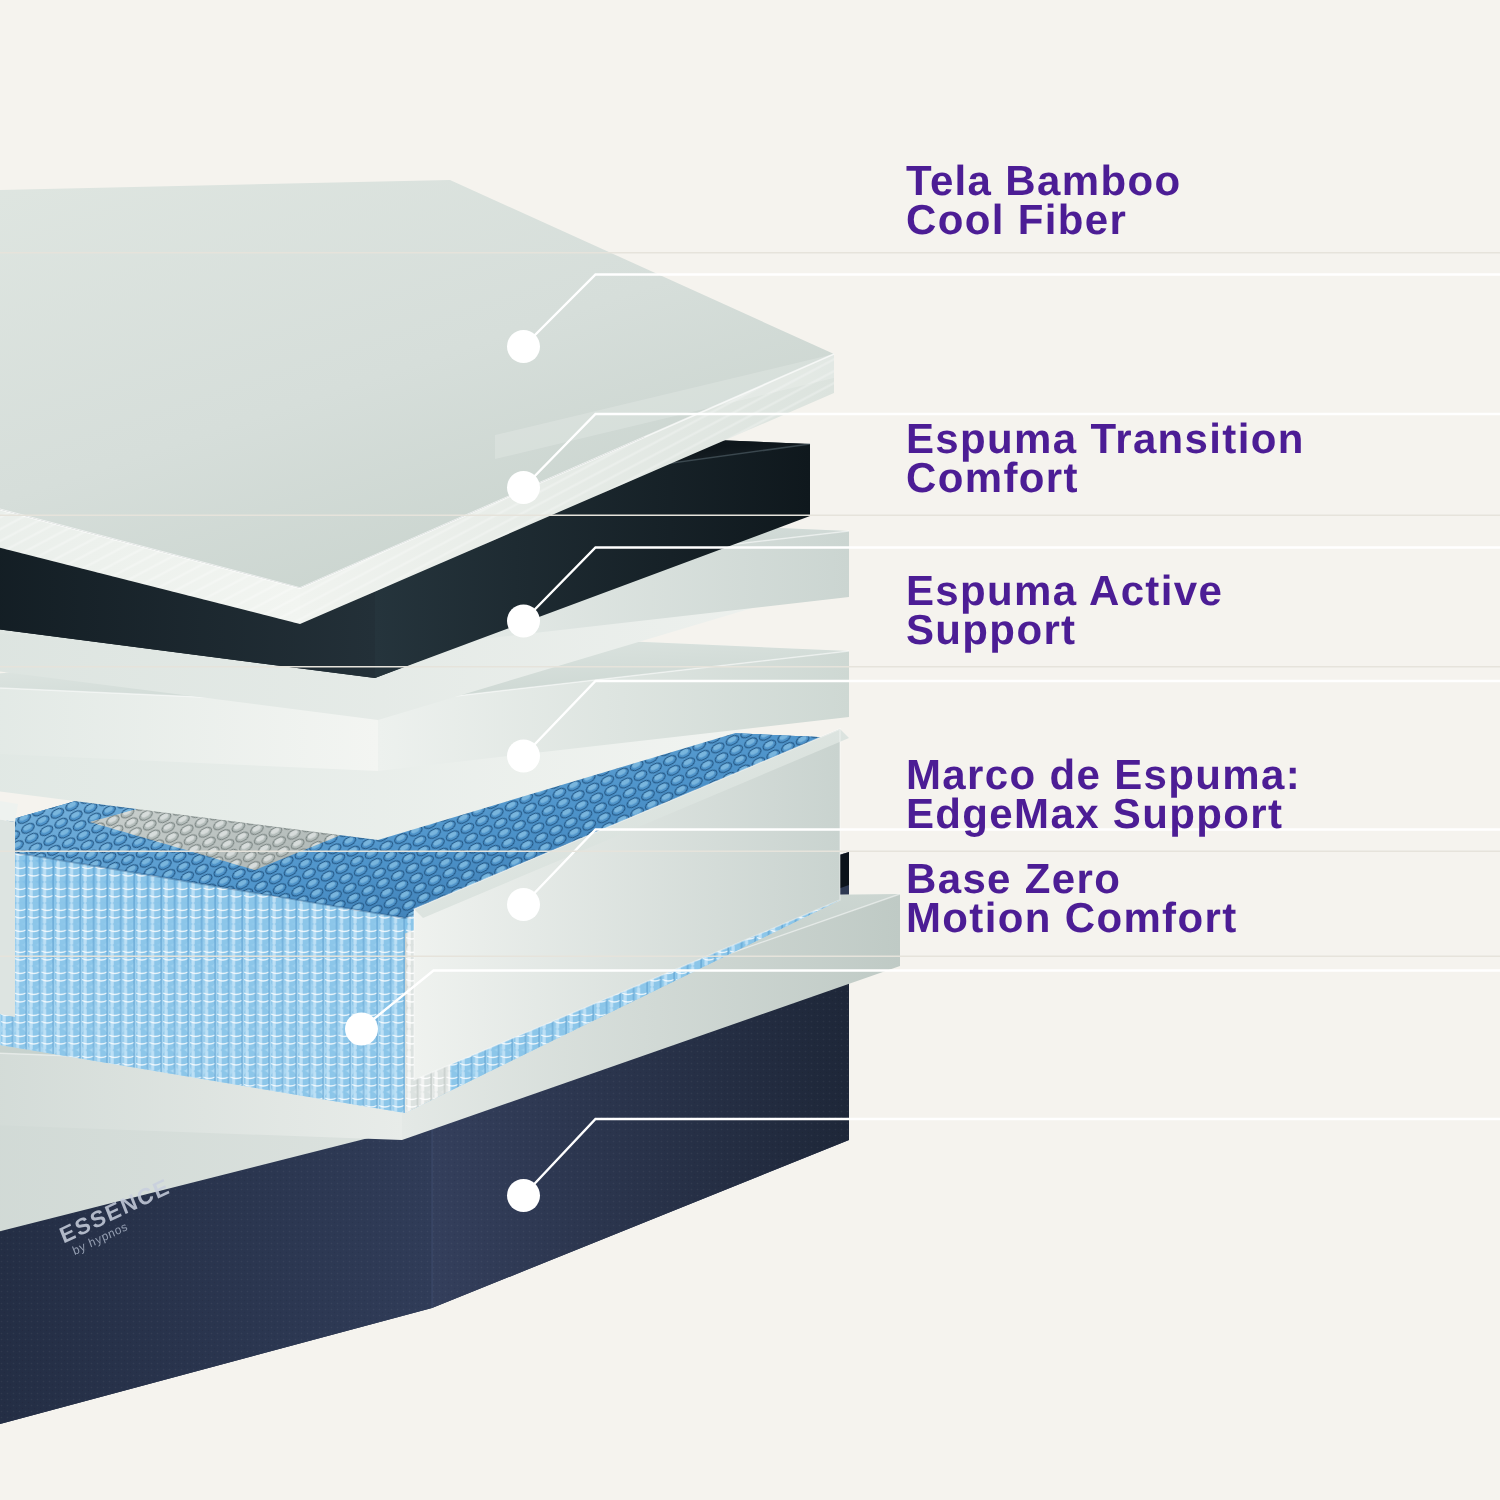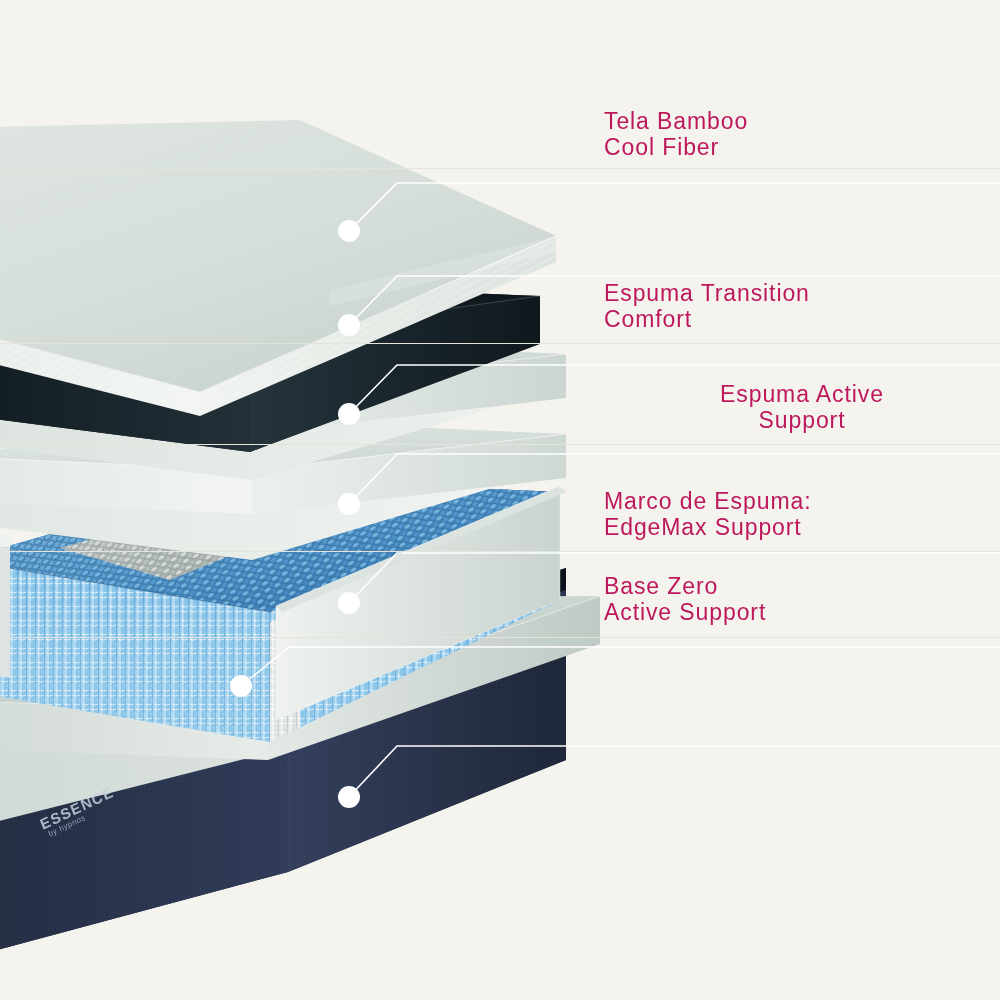--- a/index.html
+++ b/index.html
@@ -15,25 +15,25 @@
   .label-col{
     position:absolute; left:604px; top:0; width:396px; height:1000px;
     pointer-events:none;
   }
   .label-block{
     position:absolute; left:0; width:396px;
     pointer-events:auto;
   }
   .label-text{
     font-family:"Liberation Sans", sans-serif;
-    font-size:23px;
+    font-size:28px;
     line-height:26px;
-    font-weight:400;
+    font-weight:700;
     letter-spacing:0.9px;
-    color:#be185d;
+    color:#4c1d95;
     white-space:pre-line;
   }
   .label-rule{
     position:absolute; left:-604px; width:1000px; height:1px;
     background:#E6E3DB;
   }
 
   
   svg.art{ position:absolute; left:0; top:0; width:1000px; height:1000px; display:block; }
 
@@ -369,30 +369,30 @@
       <div class="label-block" style="top: 108px;">
         <div class="label-text">Tela Bamboo
 Cool Fiber</div>
         <div class="label-rule" style="top: 60px;"></div>
       </div>
       <div class="label-block" style="top: 280px;">
         <div class="label-text">Espuma Transition
 Comfort</div>
         <div class="label-rule" style="top: 63px;"></div>
       </div>
-      <div class="label-block" style="top: 381px; text-align: center;">
+      <div class="label-block" style="top: 381px;">
         <div class="label-text">Espuma Active
 Support</div>
         <div class="label-rule" style="top: 63px;"></div>
       </div>
-      <div class="label-block" style="top: 488px;">
+      <div class="label-block" style="top: 504px;">
         <div class="label-text">Marco de Espuma:
 EdgeMax Support</div>
         <div class="label-rule" style="top: 63px;"></div>
       </div>
       <div class="label-block" style="top: 573px;">
         <div class="label-text">Base Zero
-Active Support</div>
+Motion Comfort</div>
         <div class="label-rule" style="top: 64px;"></div>
       </div>
     </div>
 
 </div>
 
 </body></html>

